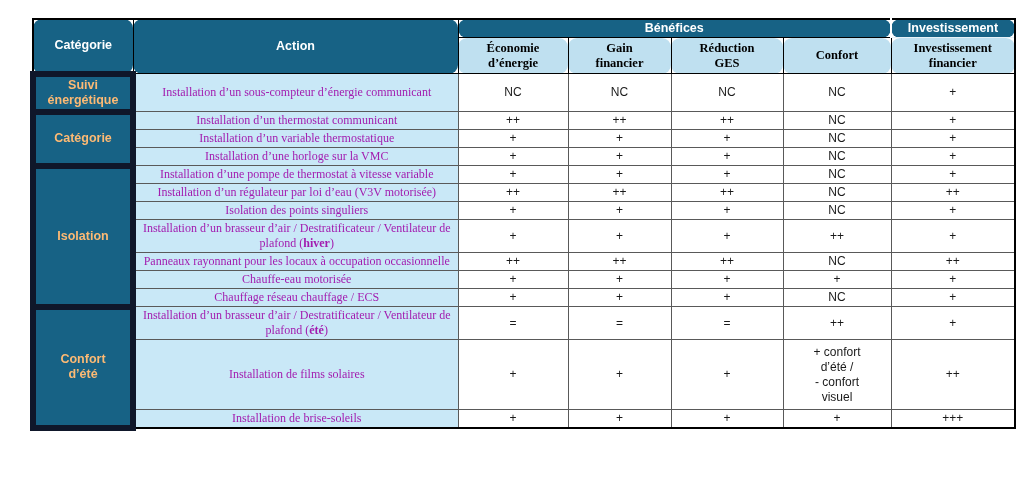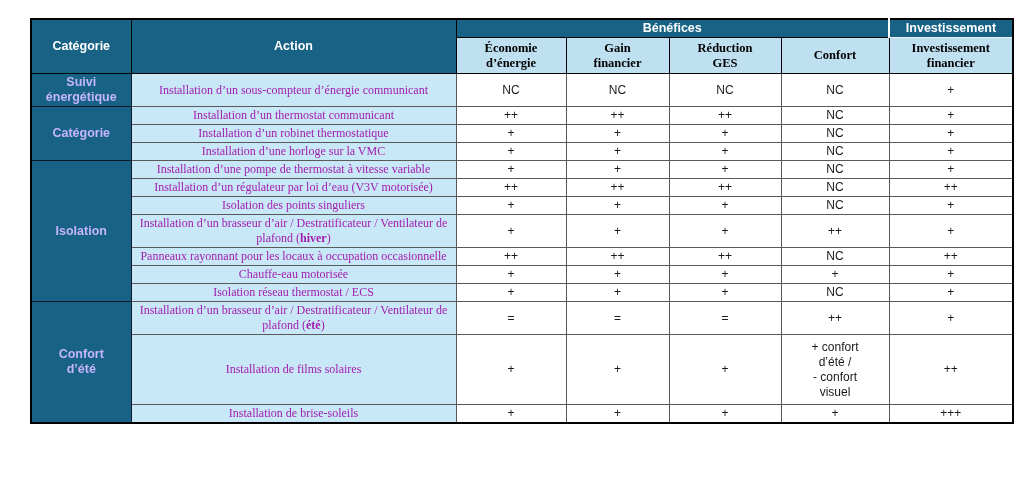--- a/index.html
+++ b/index.html
@@ -12,34 +12,34 @@
   html,body{width:1024px;height:493px;background:#ffffff;overflow:hidden;
     font-family:"Liberation Sans", sans-serif;}
   .page{position:relative;width:1024px;height:493px;background:#fff;}
   table.matrix{
     position:absolute;left:30px;top:18px;width:982px;
     border-collapse:collapse;border:2px solid #000;
     font-size:12px;color:#1a1a1a;table-layout:fixed;
   }
   td,th{border:1px solid var(--grid);text-align:center;vertical-align:middle;
     padding:1px 3px;line-height:15px;}
-  thead th{border-color:#000;}
+  thead th{border-color:#000;border-radius:9px;}
   .dark-cell{
     background:var(--header-bg);color:#ffffff;font-weight:bold;font-size:12.5px;
   }
   .top-band{height:16px;}
   .sub-band{height:36px;font-family:Liberation Serif, serif;}
   .sub-cell{
     background:var(--subheader-bg);color:#000;font-weight:bold;font-size:12.5px;
     white-space:pre-line;border-color:#000;
   }
   .invest-top{border-left:2px solid #fff;border-bottom:1px solid #e8f2f8;}
   .cat-cell{
-    background:var(--header-bg);color:#c4b5fd;font-weight:bold;font-size:12.5px;
-    border:1px solid #0f172a;white-space:pre-line;
+    background:var(--header-bg);color:#fdba74;font-weight:bold;font-size:12.5px;
+    border:6px solid #0f172a;white-space:pre-line;
   }
   .action-cell{background:var(--action-bg);color:#a21caf;font-family:Liberation Serif, serif;}
   .val-cell{background:#ffffff;white-space:pre-line;}
   .row-tall td{height:70px;}
 </style>
 </head>
 <body>
 
 <div class="page">
   <table class="matrix">
@@ -85,21 +85,21 @@
         <tr>
           <th class="cat-cell" rowspan="3">Catégorie</th>
           <td class="action-cell">Installation d’un thermostat communicant</td>
           <td class="val-cell">++</td>
           <td class="val-cell">++</td>
           <td class="val-cell">++</td>
           <td class="val-cell">NC</td>
           <td class="val-cell">+</td>
         </tr>
         <tr>
-          <td class="action-cell">Installation d’un robinet thermostatique</td>
+          <td class="action-cell">Installation d’un variable thermostatique</td>
           <td class="val-cell">+</td>
           <td class="val-cell">+</td>
           <td class="val-cell">+</td>
           <td class="val-cell">NC</td>
           <td class="val-cell">+</td>
         </tr>
         <tr>
           <td class="action-cell">Installation d’une horloge sur la VMC</td>
           <td class="val-cell">+</td>
           <td class="val-cell">+</td>
@@ -150,21 +150,21 @@
         </tr>
         <tr>
           <td class="action-cell">Chauffe-eau motorisée</td>
           <td class="val-cell">+</td>
           <td class="val-cell">+</td>
           <td class="val-cell">+</td>
           <td class="val-cell">+</td>
           <td class="val-cell">+</td>
         </tr>
         <tr>
-          <td class="action-cell">Isolation réseau thermostat / ECS</td>
+          <td class="action-cell">Chauffage réseau chauffage / ECS</td>
           <td class="val-cell">+</td>
           <td class="val-cell">+</td>
           <td class="val-cell">+</td>
           <td class="val-cell">NC</td>
           <td class="val-cell">+</td>
         </tr>
         <tr>
           <th class="cat-cell" rowspan="3">Confort
 d’été</th>
           <td class="action-cell"><span>Installation d’un brasseur d’air / Destratificateur / Ventilateur de plafond (</span><b>été</b><span>)</span></td>

